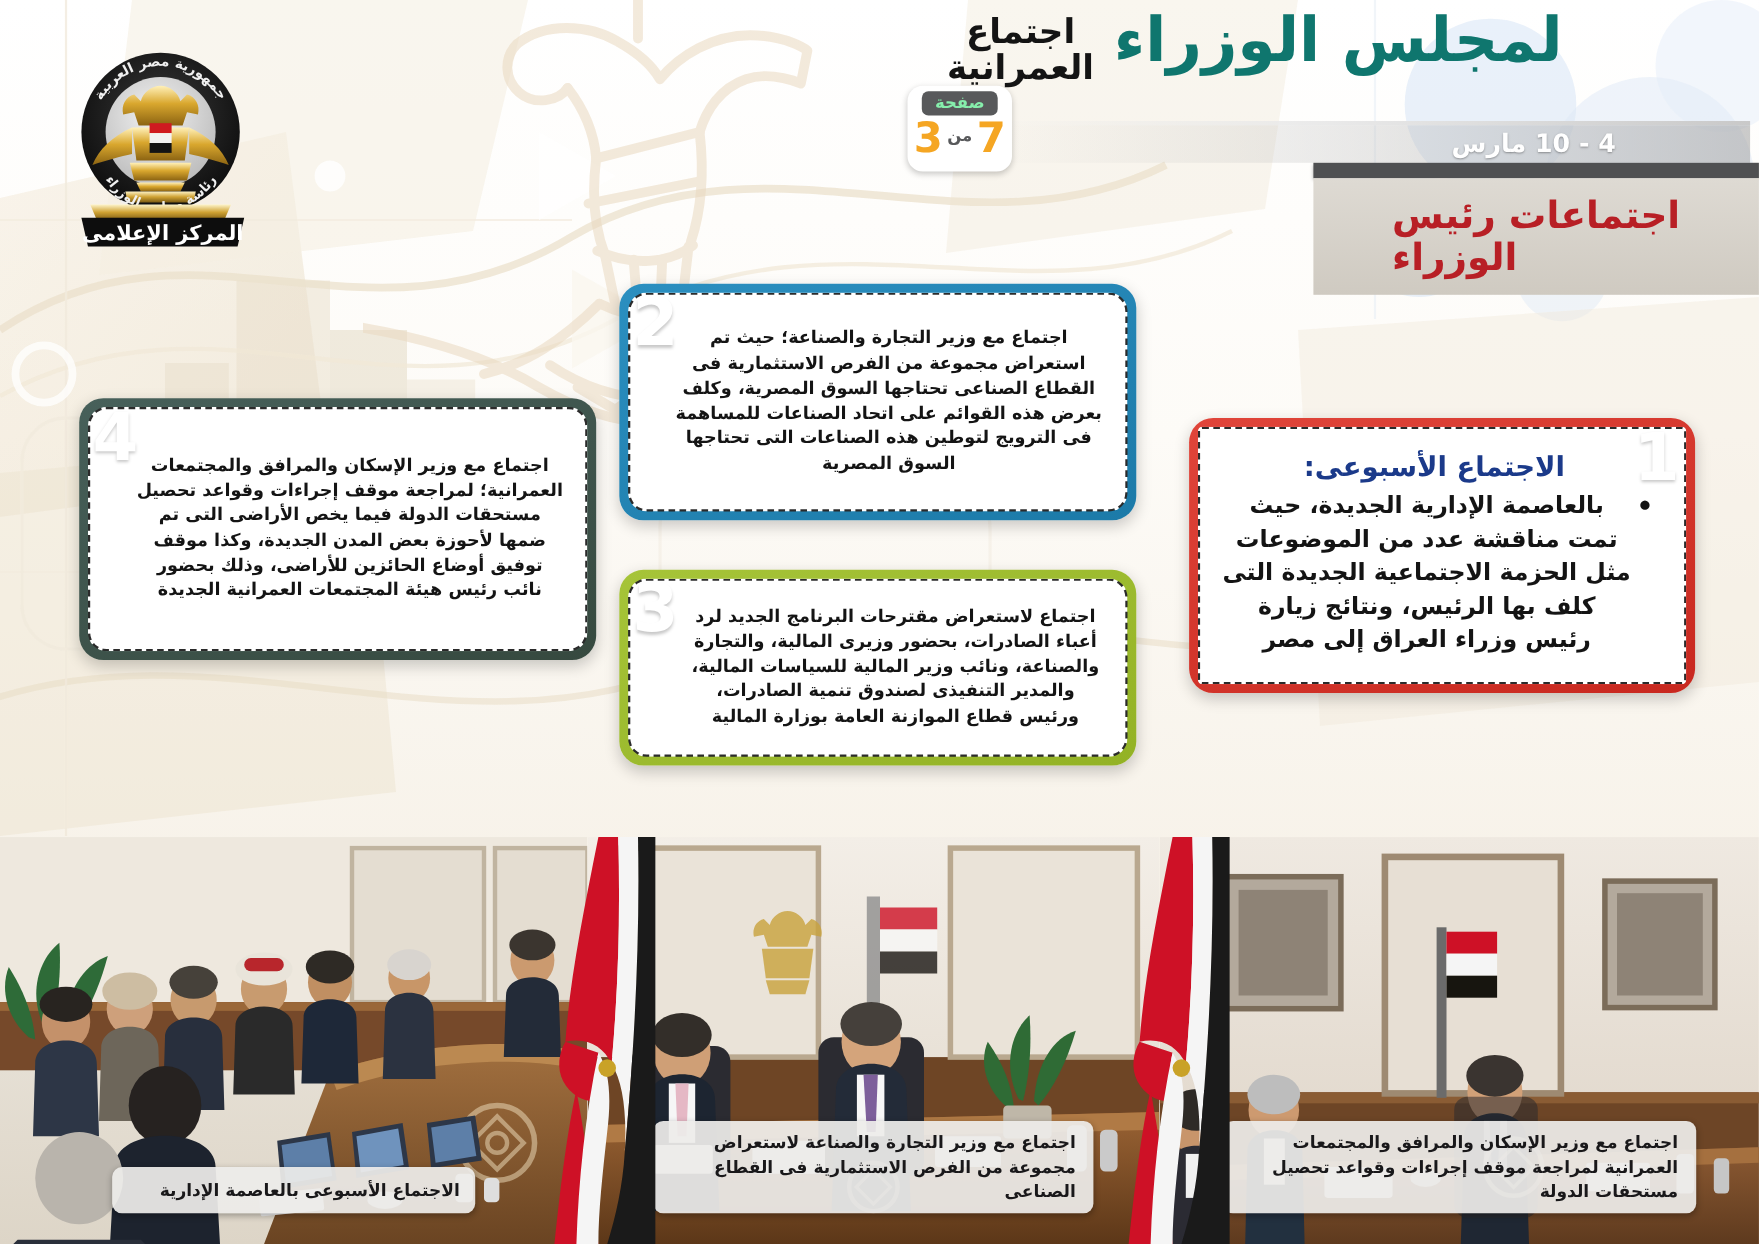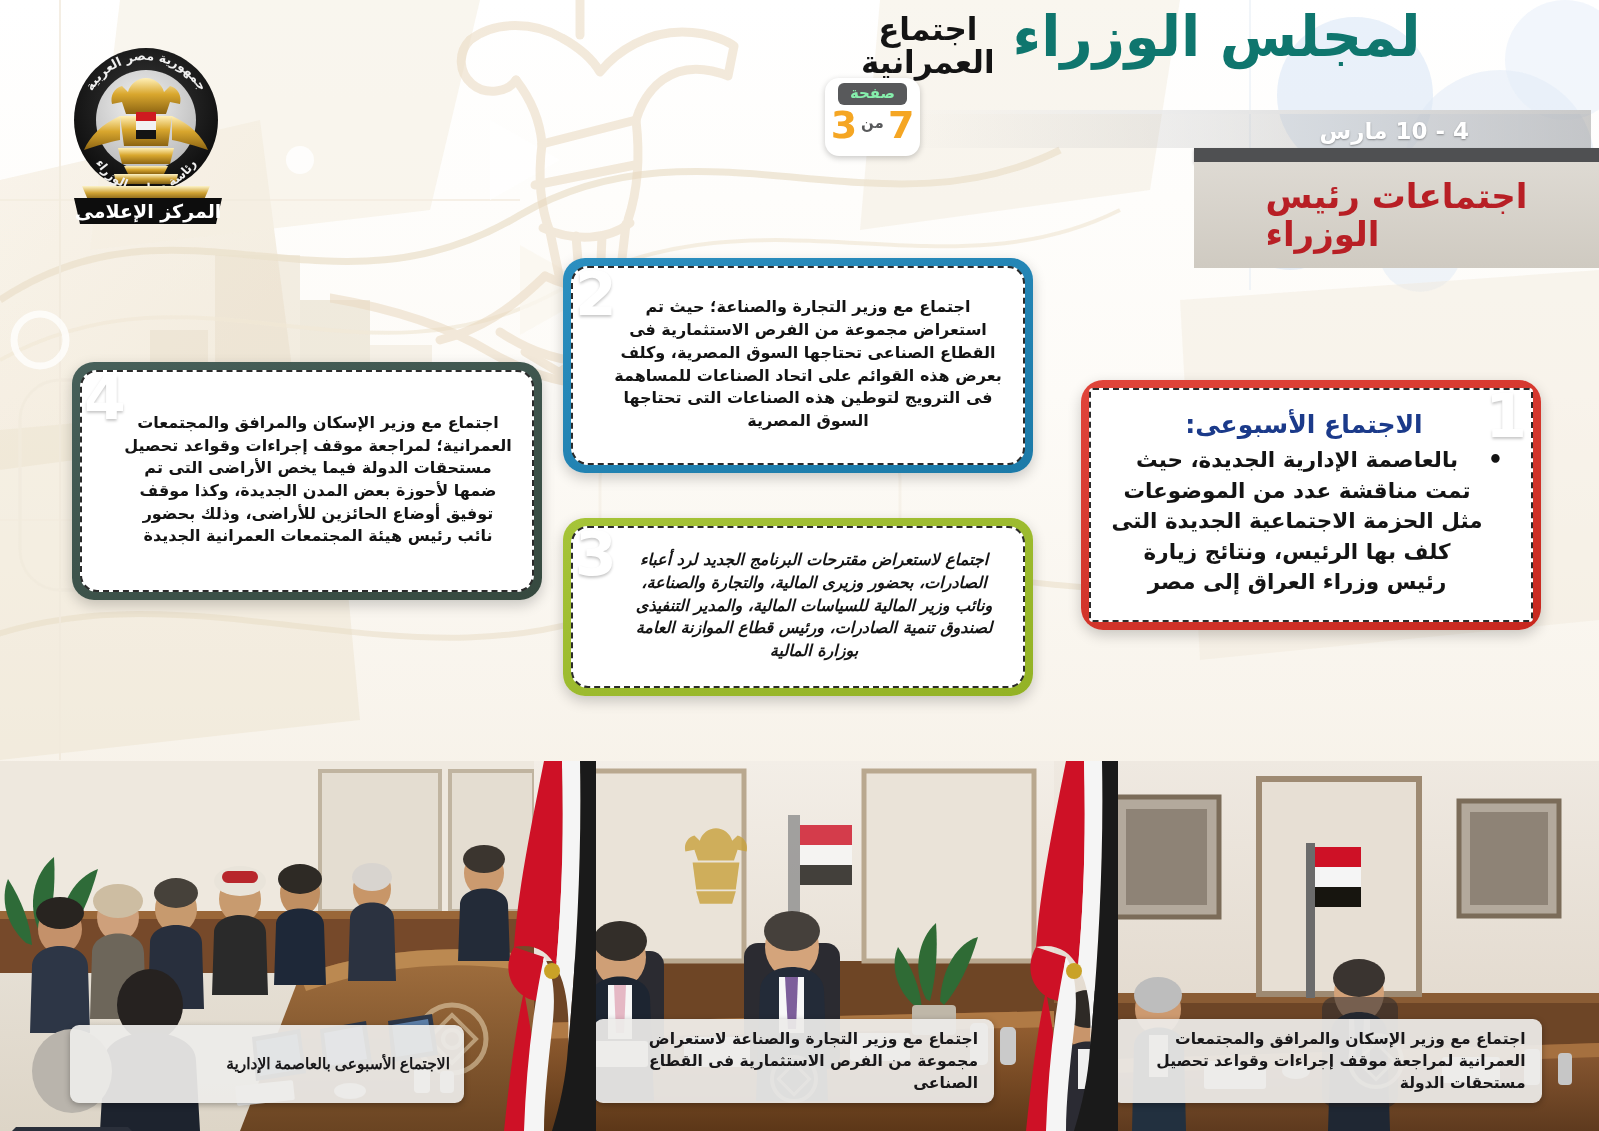--- a/index.html
+++ b/index.html
@@ -181,21 +181,21 @@
   }
 
   
   #card2 { left:563px; top:258px; width:470px; height:215px; background:linear-gradient(160deg,#2b8fc0 0%,#1c7aa8 100%); }
   #card2 .card-num { left:12px; }
   #card2 .card-inner { padding-left:40px; }
 
   
   #card3 { left:563px; top:518px; width:470px; height:178px; background:linear-gradient(160deg,#a6c438 0%,#93b225 100%); }
   #card3 .card-num { left:12px; }
-  #card3 .card-inner { padding-left:52px;font-style:italic; }
+  #card3 .card-inner { padding-left:52px; }
 
   
   #card4 { left:72px; top:362px; width:470px; height:238px; background:linear-gradient(160deg,#47605a 0%,#36493f 100%); }
   #card4 .card-num { left:12px; }
   #card4 .card-inner { padding-left:42px; }
 
   
   .photos {
     position:absolute; left:0; bottom:0;
     width:1599px; height:370px;
@@ -214,21 +214,21 @@
     border-radius:9px;
     padding:9px 16px;
     text-align:right; direction:rtl;
     font-size:15.5px; font-weight:bold; color:#19181a;
     line-height:1.42;
     box-shadow:0 2px 6px rgba(0,0,0,.3);
     max-width:92%;
   }
   .cap-w1 { width:430px; }
   .cap-w2 { width:400px; }
-  .cap-w3 { width:394px; padding:28px 14px;font-family:Liberation Serif, serif; }
+  .cap-w3 { width:330px; padding:10px 14px; }
 
   .flag-div {
     position:absolute; top:0; height:100%;
     width:96px; z-index:6; pointer-events:none;
   }
   .fd1 { left:500px; }
   .fd2 { left:1022px; }
 </style>
 </head>
 <body>

